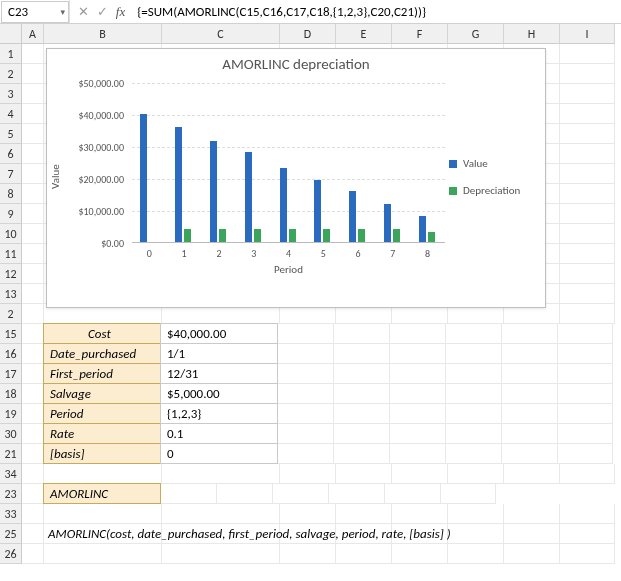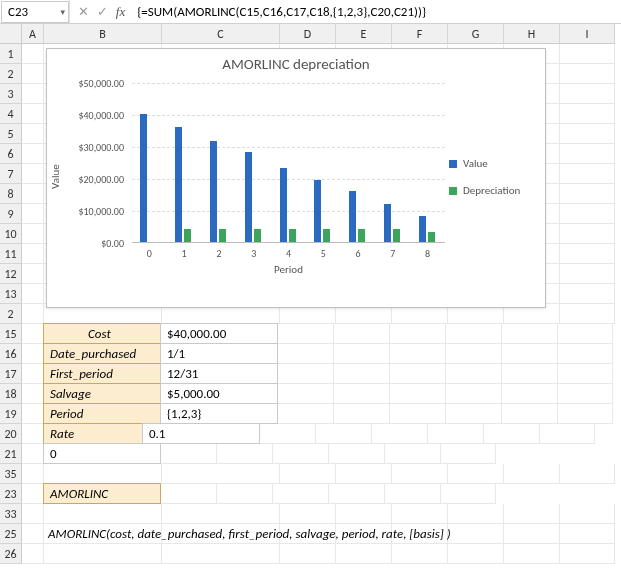--- a/index.html
+++ b/index.html
@@ -283,23 +283,23 @@
         <div class="row-h">10</div>
         <div class="row-h">11</div>
         <div class="row-h">12</div>
         <div class="row-h">13</div>
         <div class="row-h">2</div>
         <div class="row-h">15</div>
         <div class="row-h">16</div>
         <div class="row-h">17</div>
         <div class="row-h">18</div>
         <div class="row-h">19</div>
-        <div class="row-h">20</div>
+        <div class="row-h">30</div>
         <div class="row-h">21</div>
-        <div class="row-h">35</div>
+        <div class="row-h">34</div>
         <div class="row-h">23</div>
         <div class="row-h">33</div>
         <div class="row-h">25</div>
         <div class="row-h">26</div>
       </div>
   </div>
   <div class="grid-wrap">
     <div class="col-headers" id="col-headers">
         <div class="col-h" style="width: 22px;">A</div>
         <div class="col-h" style="width: 118px;">B</div>
@@ -517,31 +517,32 @@
             <div class="c value-cell" id="cell-C19" style="width: 118px;">{1,2,3}</div>
             <div class="c" id="cell-D19" style="width: 56px;"></div>
             <div class="c" id="cell-E19" style="width: 56px;"></div>
             <div class="c" id="cell-F19" style="width: 56px;"></div>
             <div class="c" id="cell-G19" style="width: 56px;"></div>
             <div class="c" id="cell-H19" style="width: 56px;"></div>
             <div class="c" id="cell-I19" style="width: 55px;"></div>
           </div>
           <div class="r">
             <div class="c" id="cell-A20" style="width: 22px;"></div>
-            <div class="c label-cell" id="cell-B20" style="width: 100px;">Rate</div>
+            <div class="c label-cell" id="cell-B20" style="width: 118px;">Rate</div>
             <div class="c value-cell" id="cell-C20" style="width: 118px;">0.1</div>
             <div class="c" id="cell-D20" style="width: 56px;"></div>
             <div class="c" id="cell-E20" style="width: 56px;"></div>
             <div class="c" id="cell-F20" style="width: 56px;"></div>
             <div class="c" id="cell-G20" style="width: 56px;"></div>
             <div class="c" id="cell-H20" style="width: 56px;"></div>
             <div class="c" id="cell-I20" style="width: 55px;"></div>
           </div>
           <div class="r">
             <div class="c" id="cell-A21" style="width: 22px;"></div>
+            <div class="c label-cell" id="cell-B21" style="width: 118px;">[basis]</div>
             <div class="c value-cell" id="cell-C21" style="width: 118px;">0</div>
             <div class="c" id="cell-D21" style="width: 56px;"></div>
             <div class="c" id="cell-E21" style="width: 56px;"></div>
             <div class="c" id="cell-F21" style="width: 56px;"></div>
             <div class="c" id="cell-G21" style="width: 56px;"></div>
             <div class="c" id="cell-H21" style="width: 56px;"></div>
             <div class="c" id="cell-I21" style="width: 55px;"></div>
           </div>
           <div class="r">
             <div class="c" id="cell-A22" style="width: 22px;"></div>

